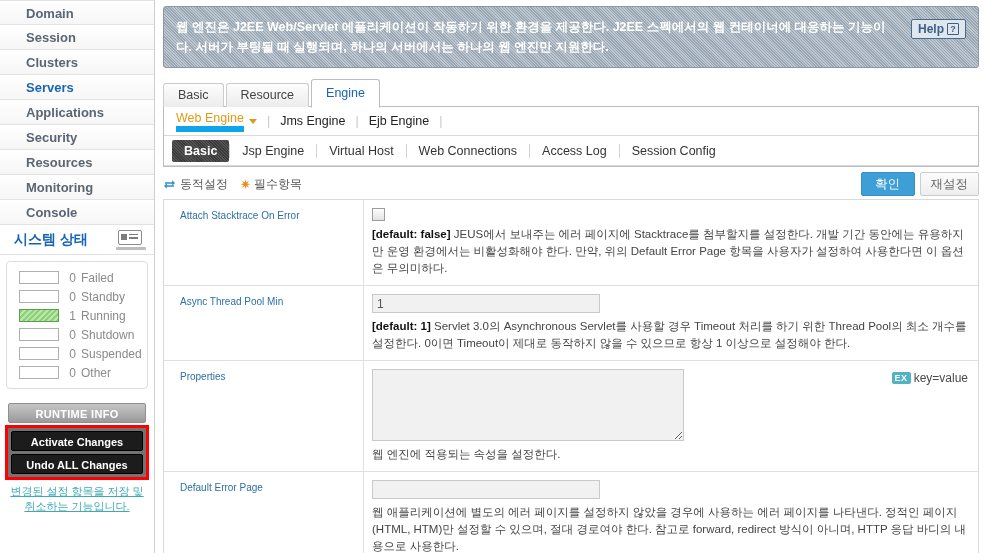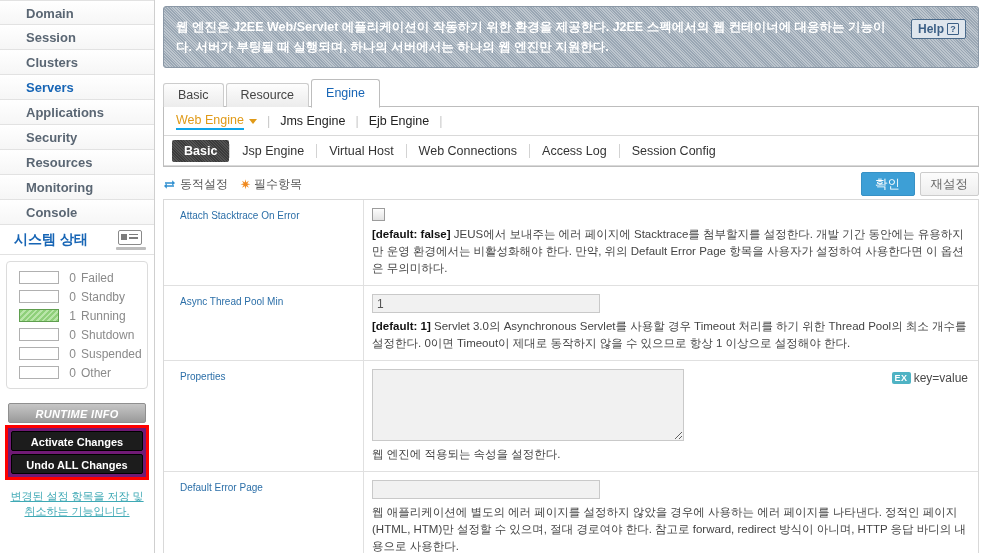--- a/index.html
+++ b/index.html
@@ -92,27 +92,26 @@
     line-height: 20px;
     text-align: center;
     font-size: 11px;
     font-weight: bold;
     color: #ffffff;
     background: linear-gradient(#c6c6c6, #9a9a9a);
     border: 1px solid #8f8f8f;
     border-radius: 2px;
     cursor: pointer;
     letter-spacing: .3px;
-    font-style: italic;
   }
   .change-box {
-    margin: 2px 5px 9px 5px;
+    margin: 2px 5px 4px 5px;
     border: 3px solid #ff0000;
     padding: 3px;
-    background: #701a75;
+    background: #737373;
   }
   .dark-btn {
     height: 20px;
     line-height: 20px;
     text-align: center;
     font-size: 11px;
     font-weight: bold;
     color: #ffffff;
     background: #1c1c1c;
     border: 1px solid #000;
@@ -226,21 +225,21 @@
   .engine-item {
     padding: 0 10px 0 0;
     color: #222;
     cursor: pointer;
     display: flex;
     align-items: center;
     height: 28px;
   }
   .engine-item.active { color: #e09a18; }
   .engine-item.active .eng-label {
-    border-bottom: 2px solid #0ea5e9;
+    border-bottom: 6px solid #0ea5e9;
     padding-bottom: 1px;
   }
   .caret-down {
     display: inline-block;
     width: 0; height: 0;
     margin-left: 5px;
     border-left: 4px solid transparent;
     border-right: 4px solid transparent;
     border-top: 5px solid #e09a18;
   }

